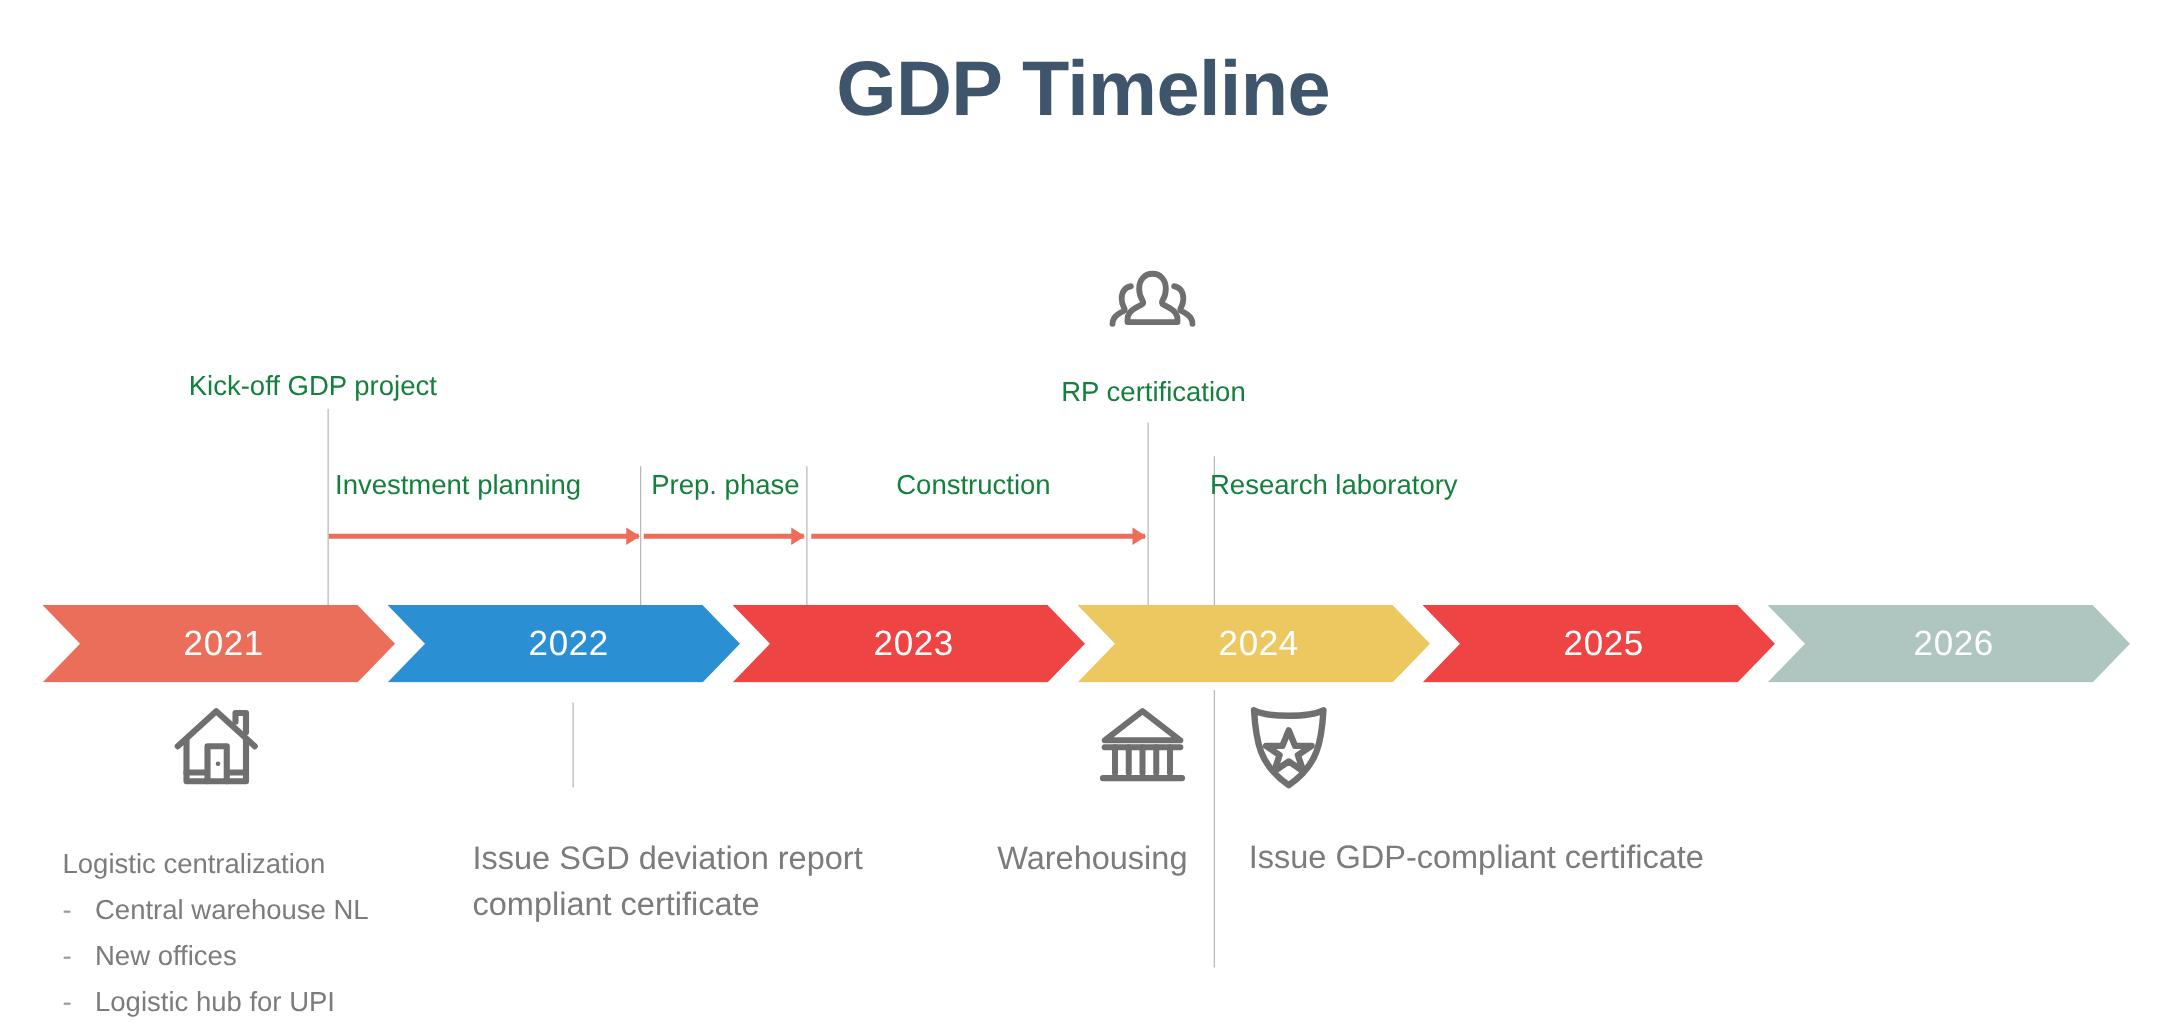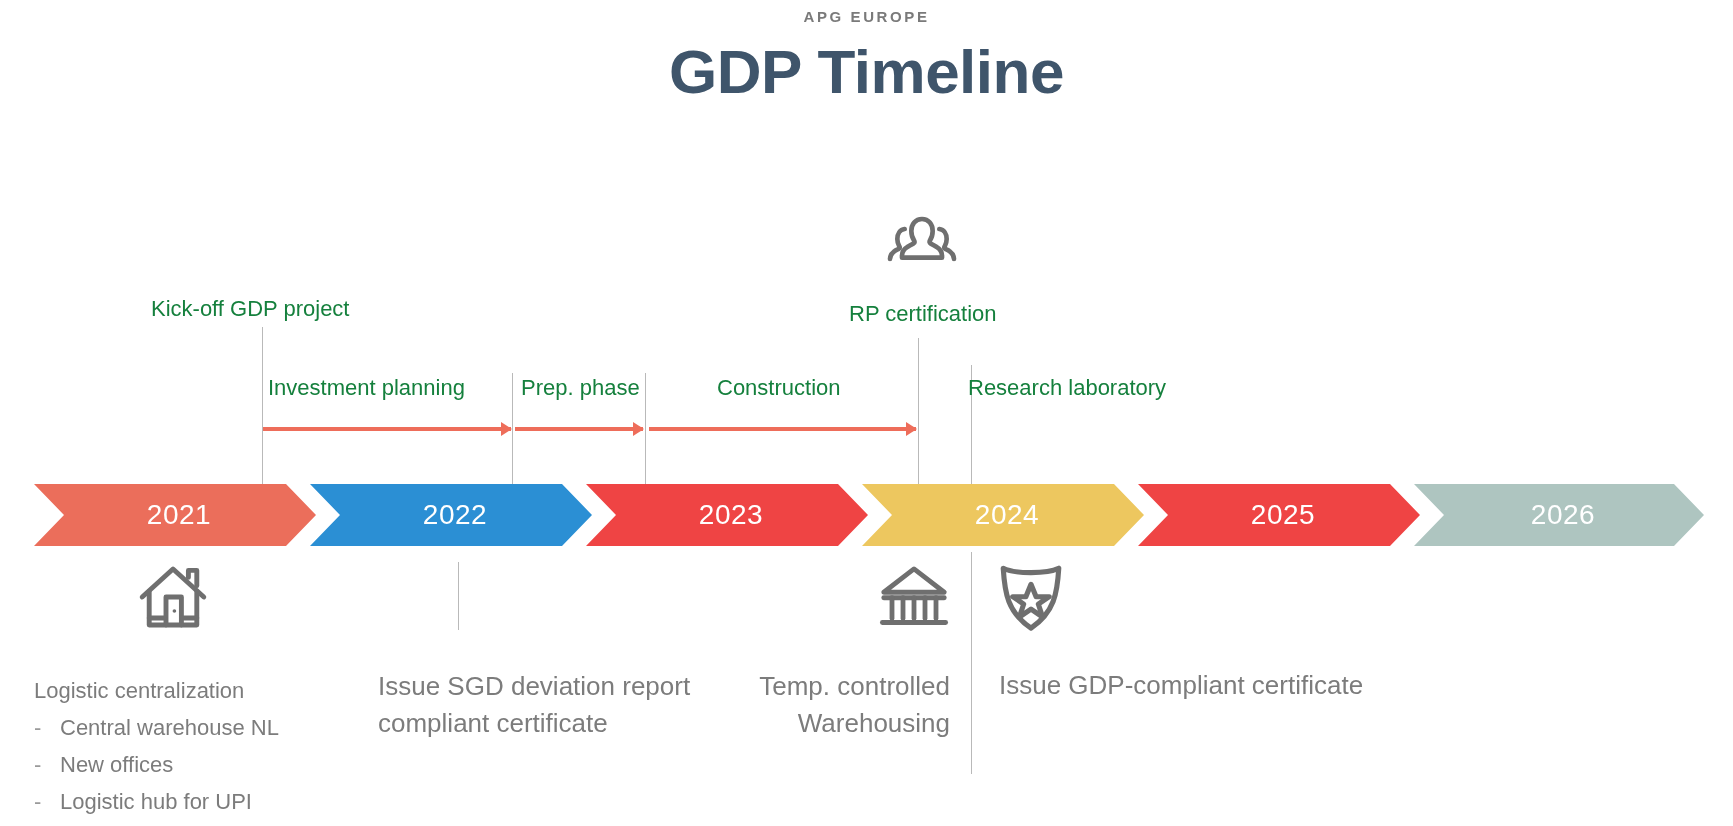--- a/index.html
+++ b/index.html
@@ -140,21 +140,20 @@
     color: #7c7c7c;
     white-space: nowrap;
   }
   .blocktext.right  { text-align: right; }
 </style>
 </head>
 <body>
 
 <div id="stage">
 
-  <div class="eyebrow">APG EUROPE</div>
   <div class="maintitle">GDP Timeline</div>
 
   <div class="icon" style="left:880px; top:215px; width:84px; height:60px;">
     <svg viewBox="0 0 120 90" width="84" height="60">
       <path d="M60 6c-10 0-16 8-16 18 0 7 2 11 4 14 1 2 1 4-1 5-2 1-6 3-9 5-5 3-8 7-8 13v3h60v-3c0-6-3-10-8-13-3-2-7-4-9-5-2-1-2-3-1-5 2-3 4-7 4-14 0-10-6-18-16-18z"></path>
       <path d="M34 21c-7 1-11 7-11 15 0 6 2 9 3 11 1 2 1 3-1 4-2 1-5 2-7 4-4 3-6 6-6 11"></path>
       <path d="M86 21c7 1 11 7 11 15 0 6-2 9-3 11-1 2-1 3 1 4 2 1 5 2 7 4 4 3 6 6 6 11"></path>
     </svg>
   </div>
   <div class="txt lab" style="left:849px; top:295px;">RP certification</div>
@@ -225,40 +224,39 @@
   <div class="icon" style="left:995px; top:558px; width:72px; height:76px;">
     <svg viewBox="0 0 96 104" width="72" height="76">
       <path d="M10 14 C26 22 70 22 86 14 C84 48 80 74 48 96 C16 74 12 48 10 14 Z"></path>
       <path d="M48 36 L55 53 L73 53 L58 63 L64 81 L48 70 L32 81 L38 63 L23 53 L41 53 Z"></path>
     </svg>
   </div>
 
   <div class="vline" style="left:458px; top:562px; height:68px;"></div>
   <div class="vline" style="left:971px; top:552px; height:222px;"></div>
 
-  <div class="bullets" style="left:34px; top:672px;">
+  <div class="bullets" style="left:50px; top:672px;">
     <span class="row">Logistic centralization</span>
     <span class="row">
       <span class="dash">-</span><span>Central warehouse NL</span>
     </span>
     <span class="row">
       <span class="dash">-</span><span>New offices</span>
     </span>
     <span class="row">
       <span class="dash">-</span><span>Logistic hub for UPI</span>
     </span>
   </div>
 
   <div class="blocktext" style="left:378px; top:668px;">
     <div>Issue SGD deviation report</div>
     <div>compliant certificate</div>
   </div>
 
   <div class="blocktext right" style="left:640px; top:668px; width:310px;">
-    <div>Temp. controlled</div>
     <div>Warehousing</div>
   </div>
 
   <div class="blocktext" style="left:985px; top:667px;margin-left:14px;">
     <div>Issue GDP-compliant certificate</div>
   </div>
 
 </div>
 
 </body></html>

